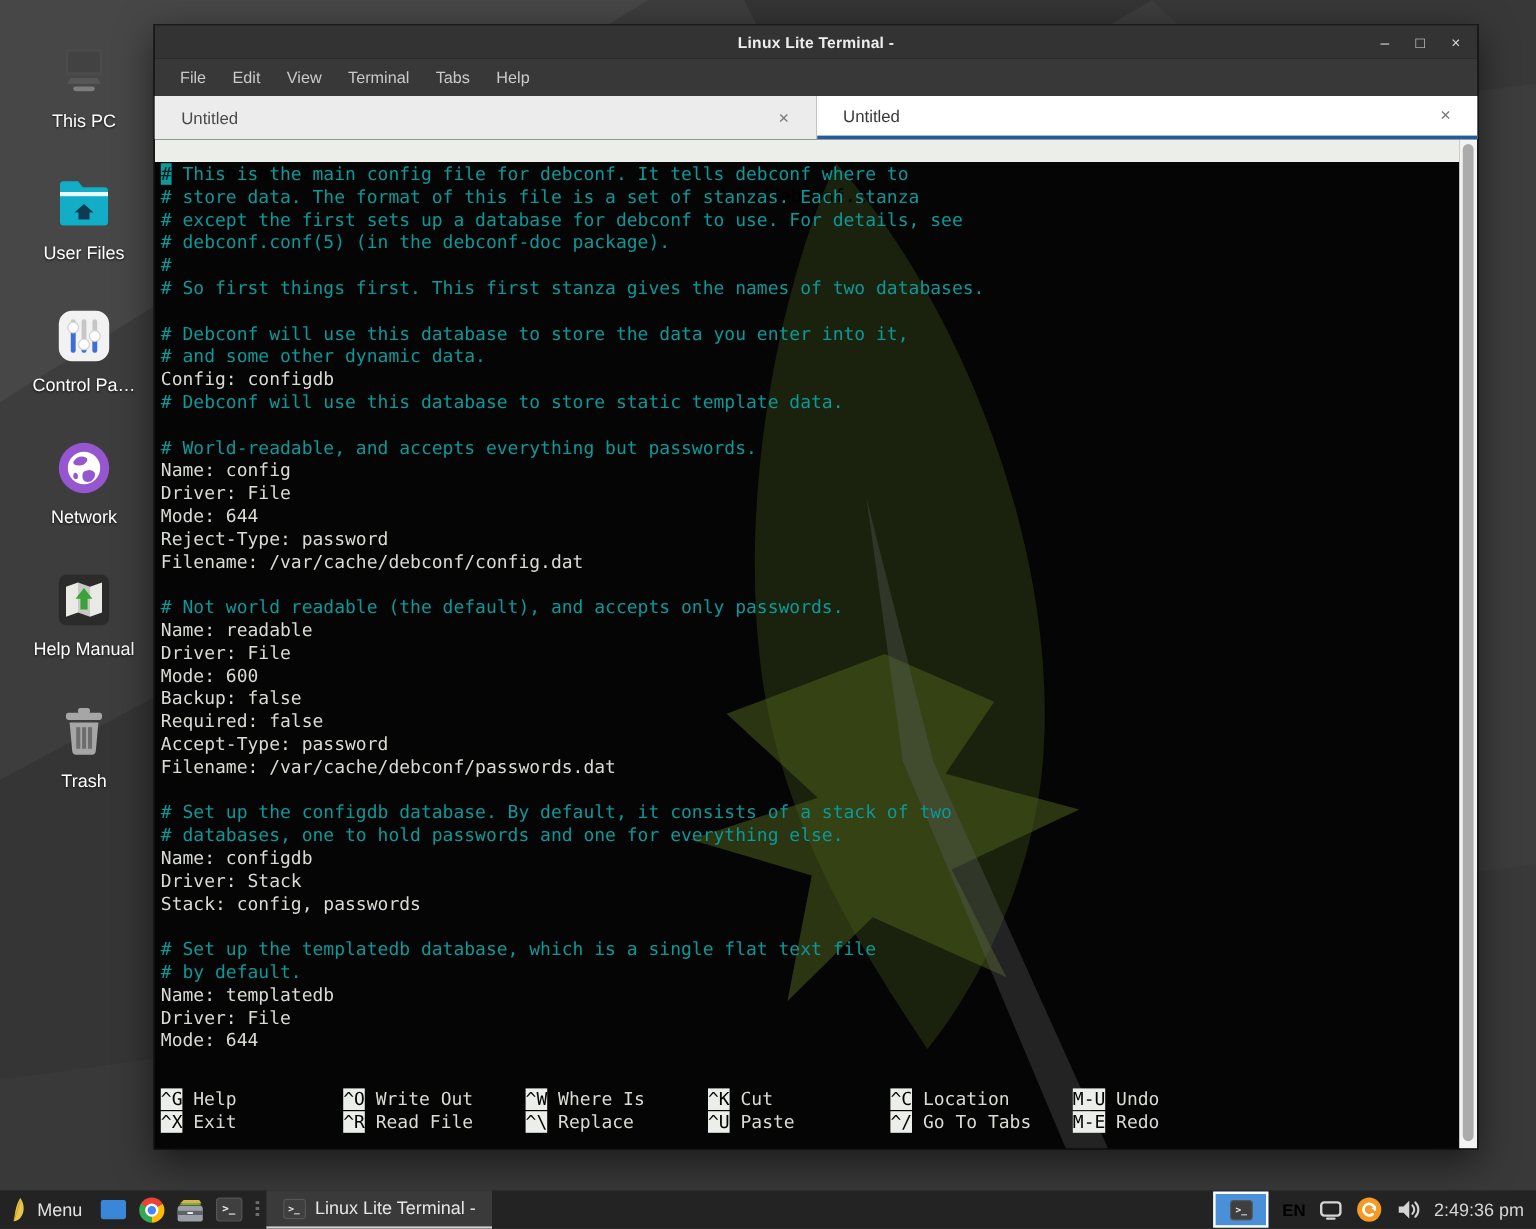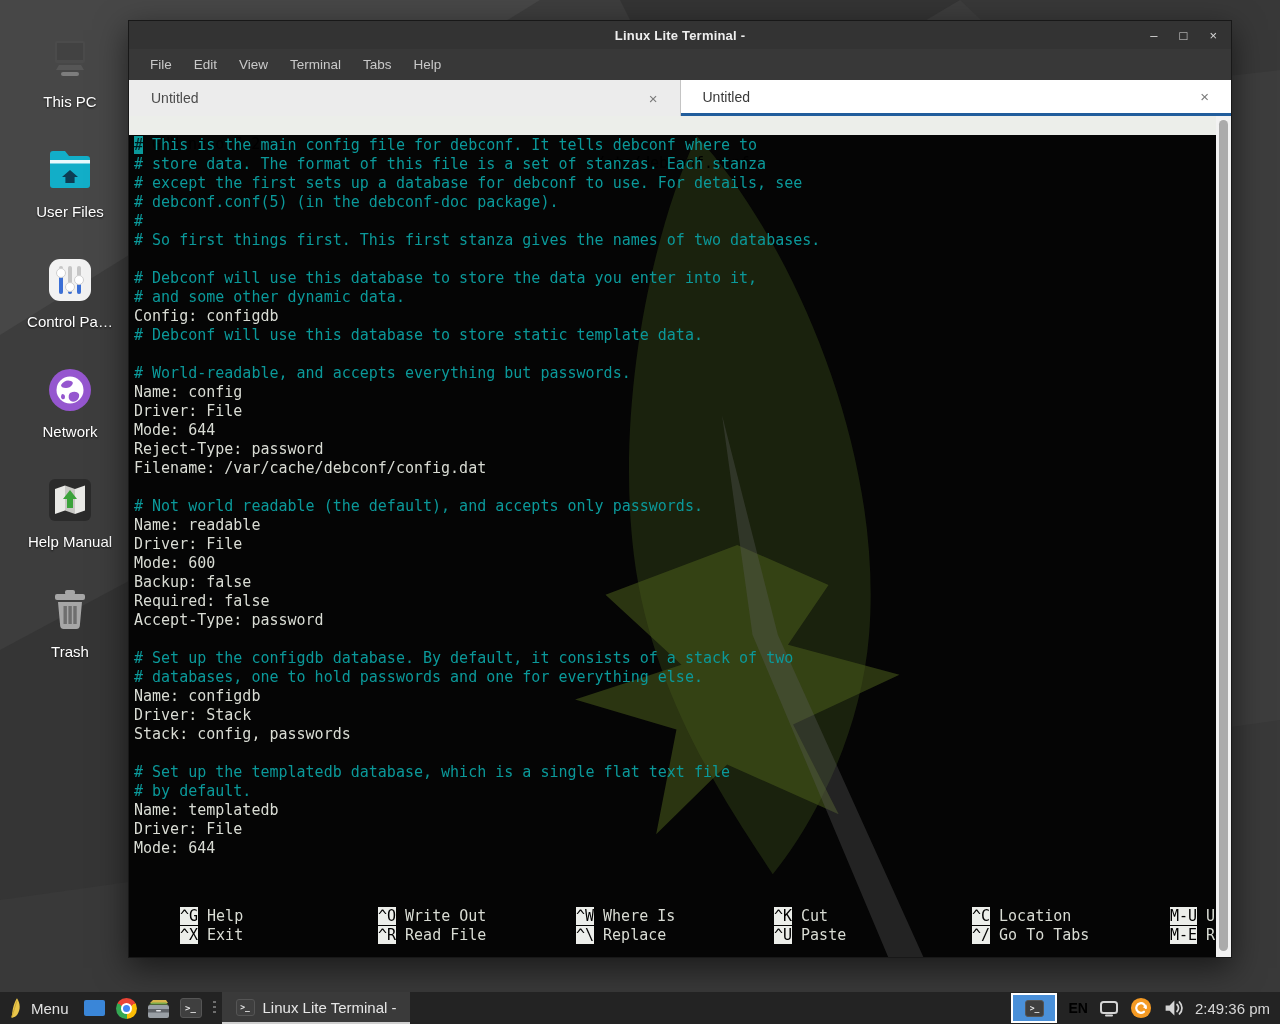--- a/index.html
+++ b/index.html
@@ -42,21 +42,21 @@
   .nano-header { position:relative; z-index:1; height:19px; line-height:19px; background:var(--nano-bar-bg); color:#000;
                  flex:0 0 auto; white-space:pre; }
   .nano-app { position:absolute; left:23px; }
   .nano-file { position:absolute; left:0; right:0; text-align:center; }
   .editor { position:relative; z-index:1; flex:1 1 auto; padding:1px 0 0 5px; overflow:hidden; }
   .ed-line { height:19px; line-height:19px; white-space:pre; }
   .comment { color:var(--comment-teal); }
   .plain { color:var(--terminal-foreground); }
   .cursor { background:var(--comment-teal); color:#00191a; }
   .shortcut-bar { position:relative; z-index:1; flex:0 0 auto; display:flex; padding:0 0 12px 5px; }
-  .sc-col { width:152px; flex:0 0 auto;margin-left:46px; }
+  .sc-col { width:152px; flex:0 0 auto; }
   .sc-row { height:19px; line-height:19px; white-space:pre; }
   .sc-key { background:var(--nano-bar-bg); color:#000; }
   .sc-label { color:var(--terminal-foreground); margin-left:9px; }
 
   .scrollbar { position:absolute; right:0; top:0; bottom:0; width:15px; background:#f2f2f2; z-index:2; cursor:pointer; }
   .scroll-thumb { position:absolute; left:3px; right:3px; top:4px; bottom:6px; background:#ababab; border-radius:5px; cursor:grab; }
 
   
   .taskbar { position:absolute; left:0; bottom:0; width:1280px; height:32px; background:#232323;
              display:flex; align-items:center; z-index:5; }
@@ -233,20 +233,21 @@
         <div class="ed-line"><span class="plain">Reject-Type: password</span></div>
         <div class="ed-line"><span class="plain">Filename: /var/cache/debconf/config.dat</span></div>
         <div class="ed-line">&nbsp;</div>
         <div class="ed-line"><span class="comment"># Not world readable (the default), and accepts only passwords.</span></div>
         <div class="ed-line"><span class="plain">Name: readable</span></div>
         <div class="ed-line"><span class="plain">Driver: File</span></div>
         <div class="ed-line"><span class="plain">Mode: 600</span></div>
         <div class="ed-line"><span class="plain">Backup: false</span></div>
         <div class="ed-line"><span class="plain">Required: false</span></div>
         <div class="ed-line"><span class="plain">Accept-Type: password</span></div>
+        <div class="ed-line"><span class="plain">Filename: /var/cache/debconf/passwords.dat</span></div>
         <div class="ed-line">&nbsp;</div>
         <div class="ed-line"><span class="comment"># Set up the configdb database. By default, it consists of a stack of two</span></div>
         <div class="ed-line"><span class="comment"># databases, one to hold passwords and one for everything else.</span></div>
         <div class="ed-line"><span class="plain">Name: configdb</span></div>
         <div class="ed-line"><span class="plain">Driver: Stack</span></div>
         <div class="ed-line"><span class="plain">Stack: config, passwords</span></div>
         <div class="ed-line">&nbsp;</div>
         <div class="ed-line"><span class="comment"># Set up the templatedb database, which is a single flat text file</span></div>
         <div class="ed-line"><span class="comment"># by default.</span></div>
         <div class="ed-line"><span class="plain">Name: templatedb</span></div>

